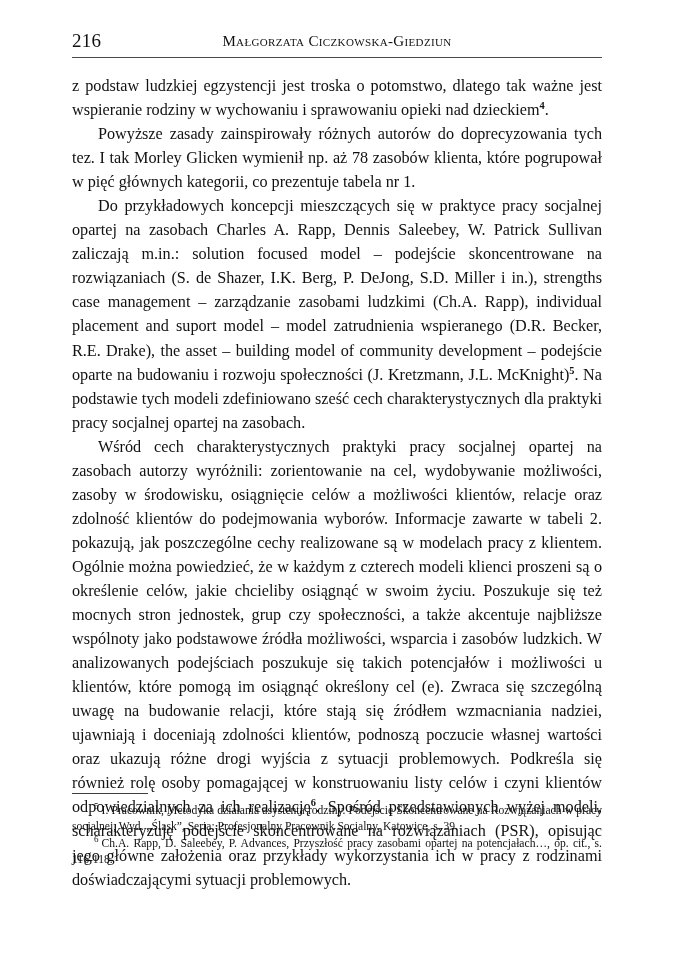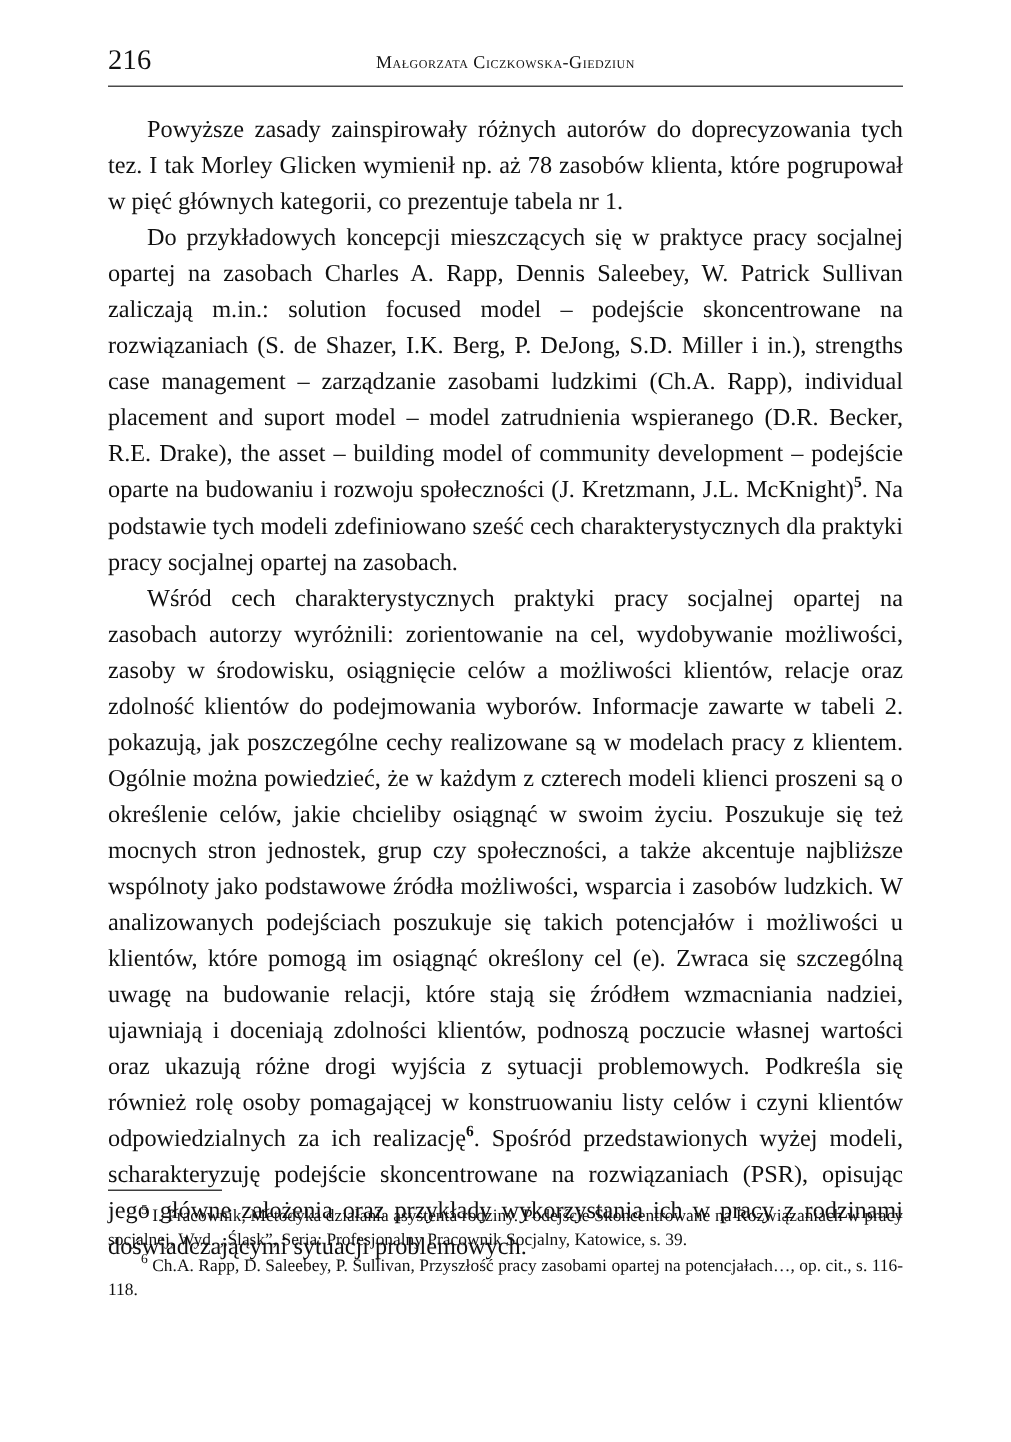--- a/index.html
+++ b/index.html
@@ -40,21 +40,21 @@
     font-size: 19px;
     line-height: 22px;
     letter-spacing: 0.2px;
   }
   .head-title {
     position: absolute;
     left: 0;
     top: 3px;
     width: 530px;
     text-align: center;
-    font-size: 12px;
+    font-size: 15px;
     line-height: 17px;
     font-variant: small-caps;
     letter-spacing: 0.35px;
     white-space: nowrap;
   }
   .head-rule {
     position: absolute;
     left: 72px;
     top: 57px;
     width: 530px;
@@ -126,29 +126,30 @@
 <div class="page">
 
   <div class="running-head">
     <span class="folio">216</span>
     <span class="head-title">Małgorzata Ciczkowska-Giedziun</span>
   </div>
   <div class="head-rule"></div>
 
   <div class="body-block">
 
+    <p><span>z podstaw ludzkiej egzystencji jest troska o potomstwo, dlatego tak ważne jest wspieranie rodziny w wychowaniu i sprawowaniu opieki nad dzieckiem</span><sup class="fn">4</sup><span>.</span></p>
 
     <p class="indent">Powyższe zasady zainspirowały różnych autorów do doprecyzowania tych tez. I tak Morley Glicken wymienił np. aż 78 zasobów klienta, które pogrupował w pięć głównych kategorii, co prezentuje tabela nr 1.</p>
 
     <p class="indent"><span>Do przykładowych koncepcji mieszczących się w praktyce pracy socjalnej opartej na zasobach Charles A. Rapp, Dennis Saleebey, W. Patrick Sullivan zaliczają m.in.: </span><span class="it">solution focused model</span><span> – podejście skoncentrowane na rozwiązaniach (S. de Shazer, I.K. Berg, P. DeJong, S.D. Miller i in.), </span><span class="it">strengths case management</span><span> – zarządzanie zasobami ludzkimi (Ch.A. Rapp), </span><span class="it">individual placement and suport model</span><span> – model zatrudnienia wspieranego (D.R. Becker, R.E. Drake), </span><span class="it">the asset – building model of community development</span><span> – podejście oparte na budowaniu i rozwoju społeczności (J. Kretzmann, J.L. McKnight)</span><sup class="fn">5</sup><span>. Na podstawie tych modeli zdefiniowano sześć cech charakterystycznych dla praktyki pracy socjalnej opartej na zasobach.</span></p>
 
     <p class="indent"><span>Wśród cech charakterystycznych praktyki pracy socjalnej opartej na zasobach autorzy wyróżnili: zorientowanie na cel, wydobywanie możliwości, zasoby w środowisku, osiągnięcie celów a możliwości klientów, relacje oraz zdolność klientów do podejmowania wyborów. Informacje zawarte w tabeli 2. pokazują, jak poszczególne cechy realizowane są w modelach pracy z klientem. Ogólnie można powiedzieć, że w każdym z czterech modeli klienci proszeni są o określenie celów, jakie chcieliby osiągnąć w swoim życiu. Poszukuje się też mocnych stron jednostek, grup czy społeczności, a także akcentuje najbliższe wspólnoty jako podstawowe źródła możliwości, wsparcia i zasobów ludzkich. W analizowanych podejściach poszukuje się takich potencjałów i możliwości u klientów, które pomogą im osiągnąć określony cel (e). Zwraca się szczególną uwagę na budowanie relacji, które stają się źródłem wzmacniania nadziei, ujawniają i doceniają zdolności klientów, podnoszą poczucie własnej wartości oraz ukazują różne drogi wyjścia z sytuacji problemowych. Podkreśla się również rolę osoby pomagającej w konstruowaniu listy celów i czyni klientów odpowiedzialnych za ich realizację</span><sup class="fn">6</sup><span>. Spośród przedstawionych wyżej modeli, scharakteryzuję podejście skoncentrowane na rozwiązaniach (PSR), opisując jego główne założenia oraz przykłady wykorzystania ich w pracy z rodzinami doświadczającymi sytuacji problemowych.</span></p>
 
   </div>
 
   <div class="fn-rule"></div>
 
   <div class="footnotes">
     <p><sup>5</sup><span>I. Pracownik, </span><span class="it">Metodyka działania asystenta rodziny. Podejście Skoncentrowane na Rozwiązaniach w pracy socjalnej</span><span>, Wyd. „Śląsk”, Seria: Profesjonalny Pracownik Socjalny, Katowice, s. 39.</span></p>
-    <p><sup>6</sup><span>Ch.A. Rapp, D. Saleebey, P. Sullivan, </span><span class="it">Przyszłość pracy zasobami opartej na potencjałach…</span><span>, op. cit., s. 116-118.</span></p>
+    <p><sup>6</sup><span>Ch.A. Rapp, D. Saleebey, P. Advances, </span><span class="it">Przyszłość pracy zasobami opartej na potencjałach…</span><span>, op. cit., s. 116-118.</span></p>
   </div>
 
 </div>
 
 </body></html>

